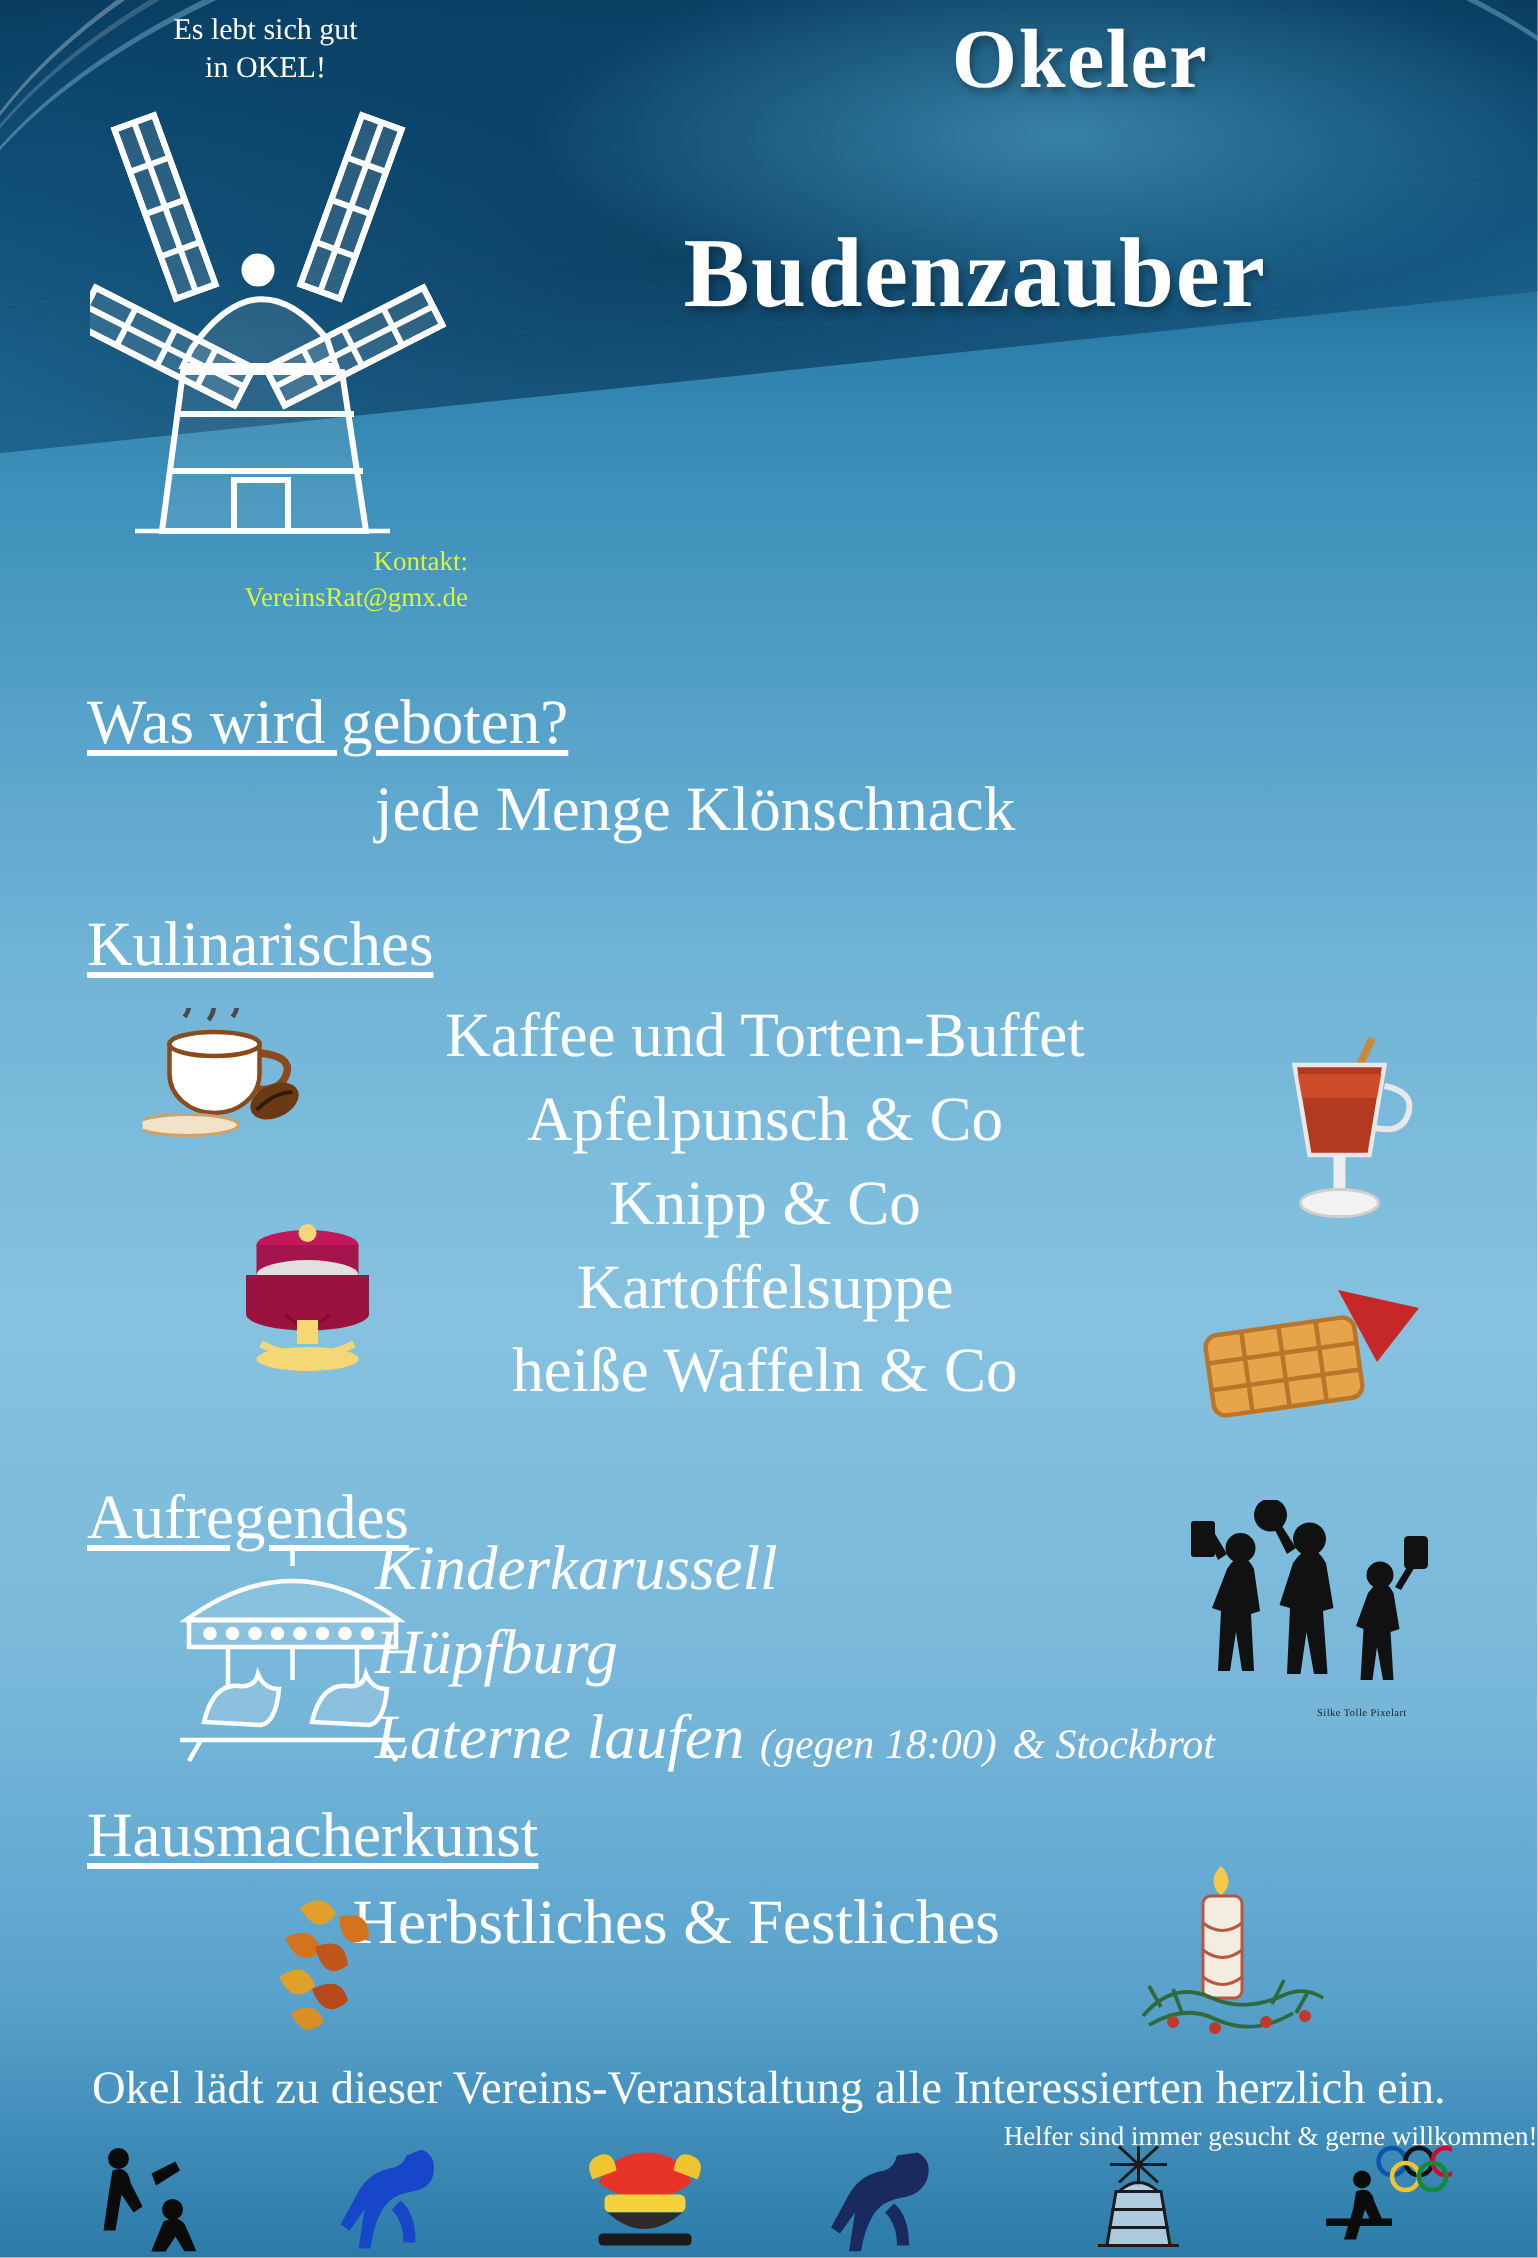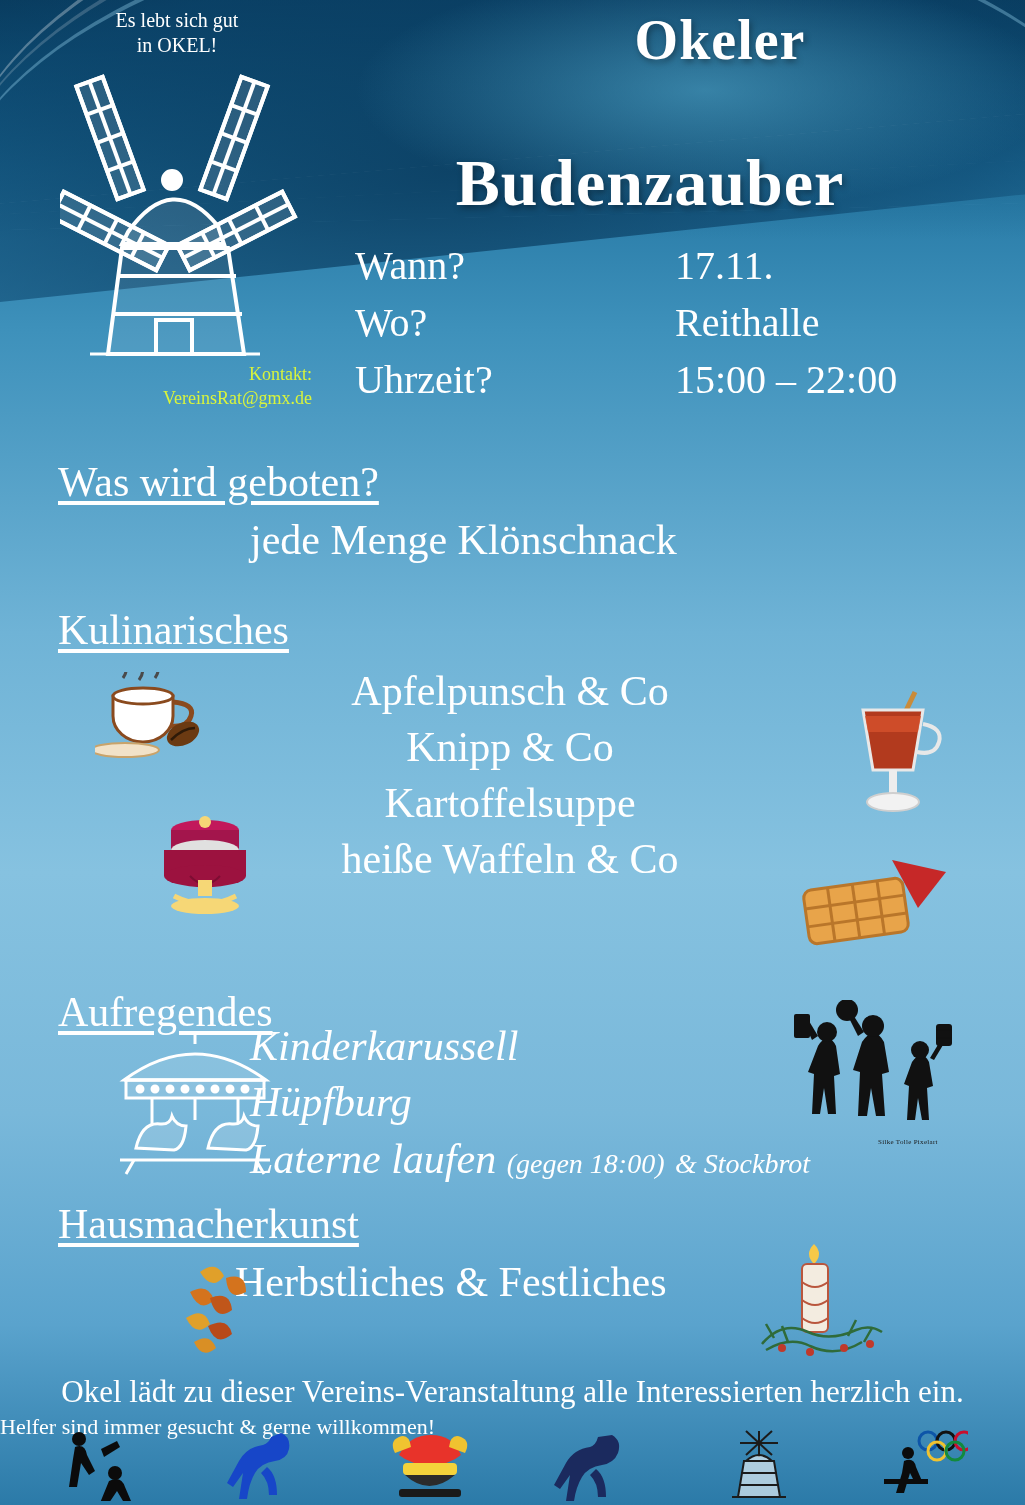--- a/index.html
+++ b/index.html
@@ -176,22 +176,22 @@
   
   .footer-1 {
     position: absolute;
     top: 1374px; left: 0; right: 0;
     text-align: center;
     font-size: 31px;
   }
   .footer-2 {
     position: absolute;
     top: 1414px; left: 0; right: 0;
-    text-align: left;
-    font-size: 22px;
+    text-align: right;
+    font-size: 18px;
   }
   .footer-icons {
     position: absolute;
     bottom: 4px; left: 0; right: 0;
     height: 80px;
     display: flex;
     justify-content: space-around;
     align-items: flex-end;
     padding: 0 20px;
     box-sizing: border-box;
@@ -284,40 +284,27 @@
   </div>
 
   <div class="contact">
     <div>Kontakt:</div>
     <div>VereinsRat@gmx.de</div>
   </div>
 
   <div class="title-1">Okeler</div>
   <div class="title-2">Budenzauber</div>
 
-  <div class="facts">
-    <div class="row">
-      <div class="q">Wann?</div>
-      <div class="a">17.11.</div>
-    </div>
-    <div class="row">
-      <div class="q">Wo?</div>
-      <div class="a">Reithalle</div>
-    </div>
-    <div class="row">
-      <div class="q">Uhrzeit?</div>
-      <div class="a">15:00 – 22:00</div>
-    </div>
-  </div>
 
   <div class="heading h-geboten">Was wird geboten?</div>
   <div class="line l-kloen">jede Menge Klönschnack</div>
 
   <div class="heading h-kulinarisch">Kulinarisches</div>
   <div class="menu-block">
+    <div>Kaffee und Torten-Buffet</div>
     <div>Apfelpunsch &amp; Co</div>
     <div>Knipp &amp; Co</div>
     <div>Kartoffelsuppe</div>
     <div>heiße Waffeln &amp; Co</div>
   </div>
 
   <div class="deco d-coffee">
     <svg viewBox="0 0 120 90" width="120" height="90">
       <path d="M28 6 q6 -8 0 -14" stroke="#4a4a4a" stroke-width="3" fill="none"></path>
       <path d="M44 8 q7 -9 0 -16" stroke="#4a4a4a" stroke-width="3" fill="none"></path>

